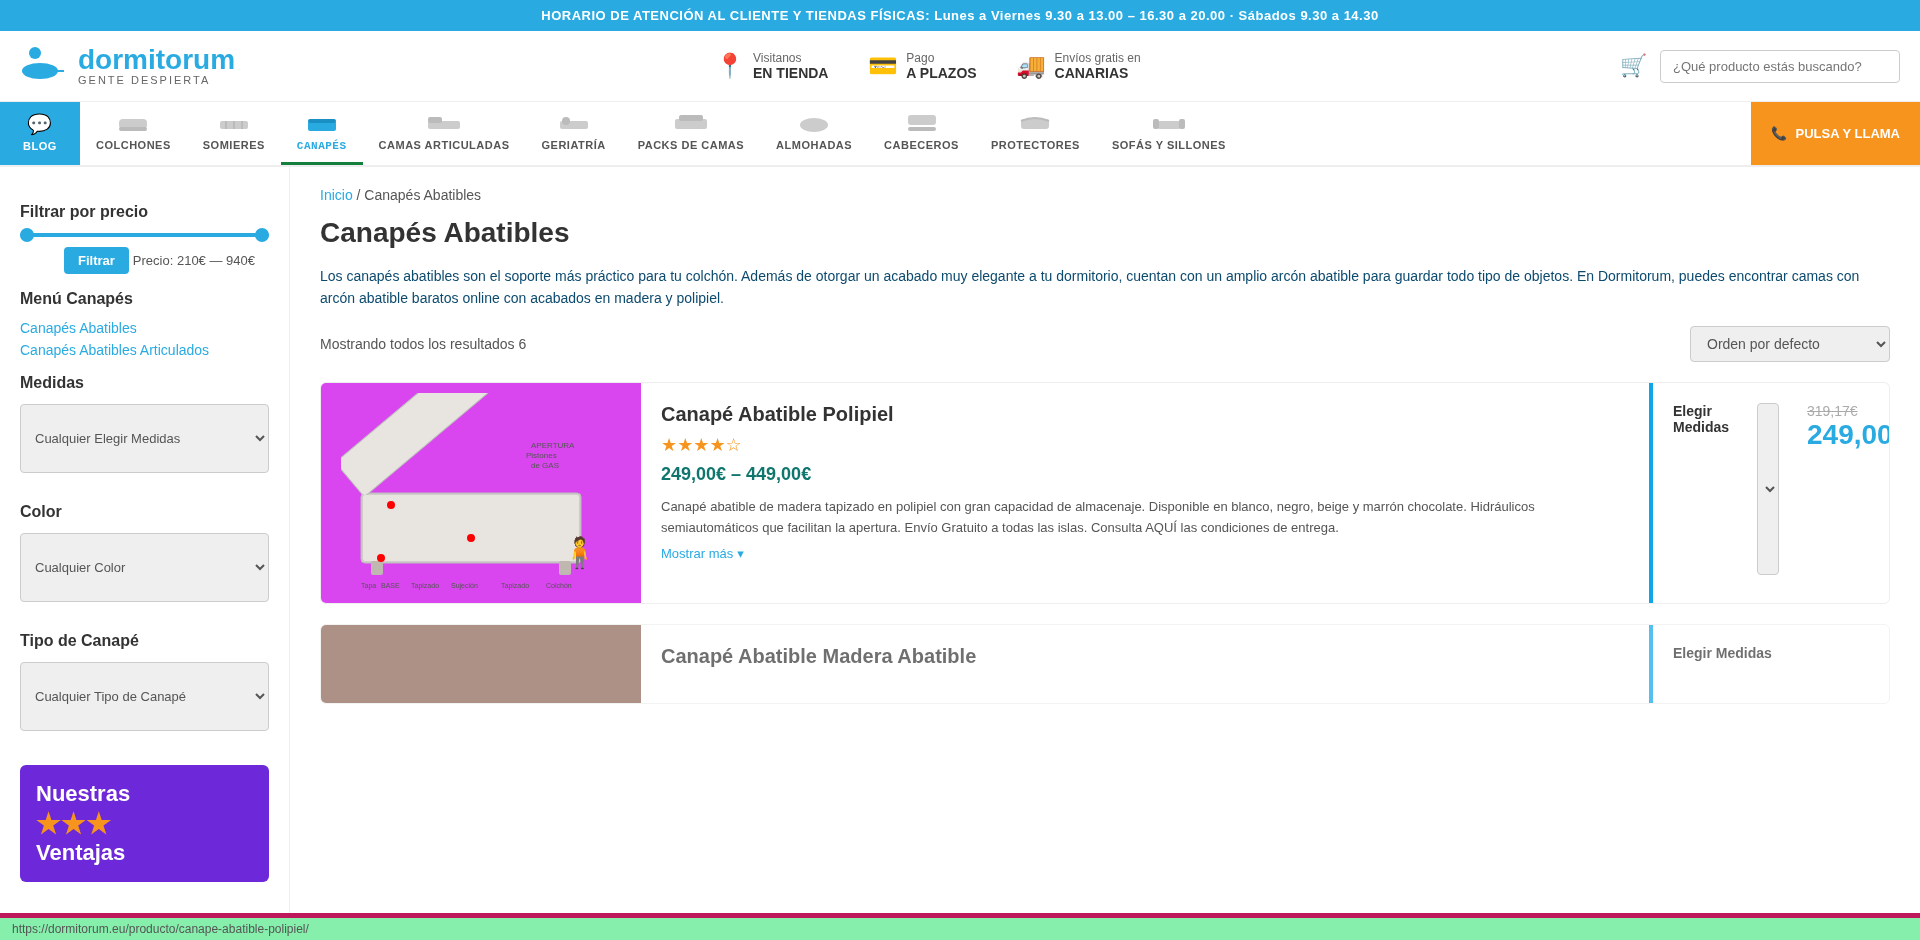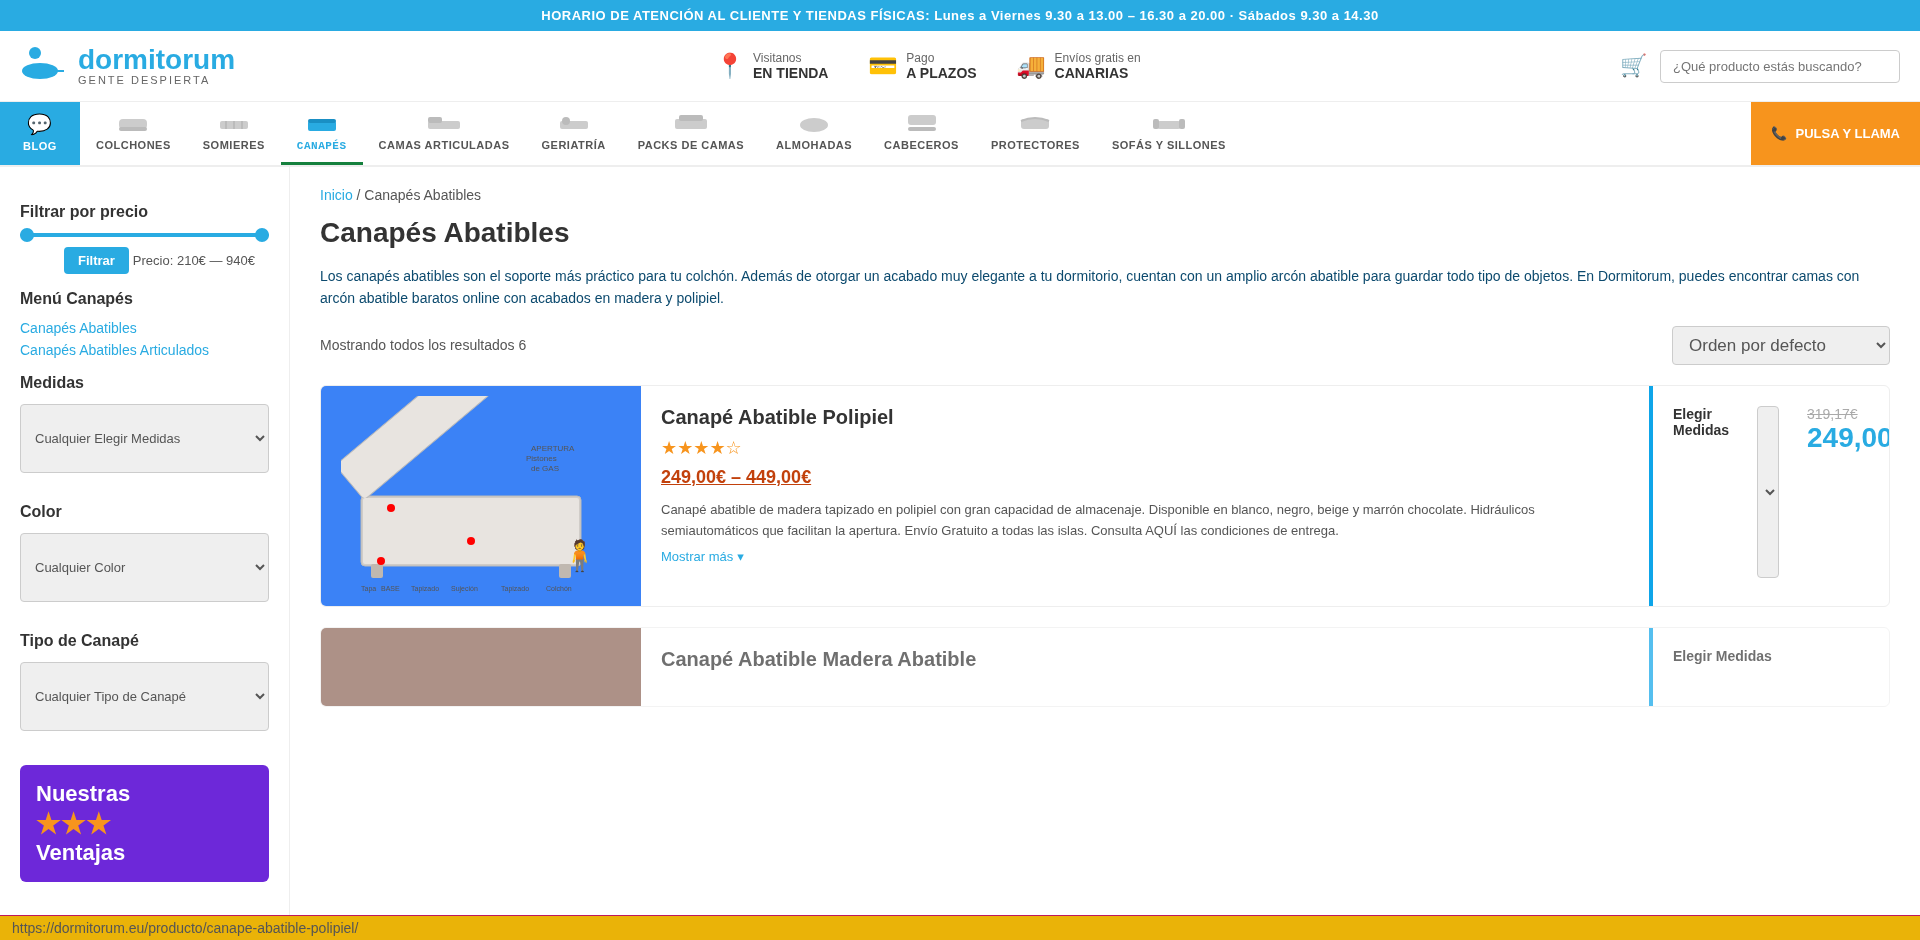--- a/index.html
+++ b/index.html
@@ -213,61 +213,60 @@
       display: flex;
       align-items: center;
       justify-content: space-between;
       margin-bottom: 20px;
     }
     .results-text { font-size: 14px; color: #555; }
     .sort-select {
       border: 1px solid #ccc;
       border-radius: 4px;
       padding: 8px 12px;
-      font-size: 17px;
+      font-size: 14px;
       color: #555;
       min-width: 200px;
     }
 
     
     .product-card {
       display: flex;
       border: 1px solid #eee;
       border-radius: 6px;
       margin-bottom: 20px;
       overflow: hidden;
       position: relative;
     }
     .product-image {
       width: 320px;
       min-width: 320px;
-      background: #3b82f6;
+      background: #d946ef;
       display: flex;
       align-items: center;
       justify-content: center;
       padding: 10px;
     }
     .product-image svg { max-width: 100%; }
     .product-info {
       flex: 1;
       padding: 20px;
     }
     .product-name {
       font-size: 20px;
       font-weight: bold;
       color: #333;
       margin-bottom: 8px;
     }
     .stars { color: #f7941d; font-size: 18px; margin-bottom: 8px; }
     .price-range-product {
       font-size: 18px;
       font-weight: bold;
-      color: #c2410c;
+      color: #0f766e;
       margin-bottom: 12px;
-      text-decoration: underline;
     }
     .product-desc {
       font-size: 13px;
       color: #555;
       line-height: 1.6;
       margin-bottom: 8px;
     }
     .show-more {
       color: #29abe2;
       font-size: 13px;
@@ -332,25 +331,25 @@
       cursor: pointer;
       width: 100%;
       display: flex;
       align-items: center;
       justify-content: center;
       gap: 8px;
     }
 
     
     .status-bar {
-      background: #eab308;
+      background: #86efac;
       padding: 4px 12px;
-      font-size: 14px;
+      font-size: 12px;
       color: #555;
-      border-top: 1px solid #be185d;
+      border-top: 5px solid #be185d;
       position: fixed;
       bottom: 0;
       left: 0;
       right: 0;
     }
 
     
     .slider-container {
       position: relative;
       margin-bottom: 4px;

